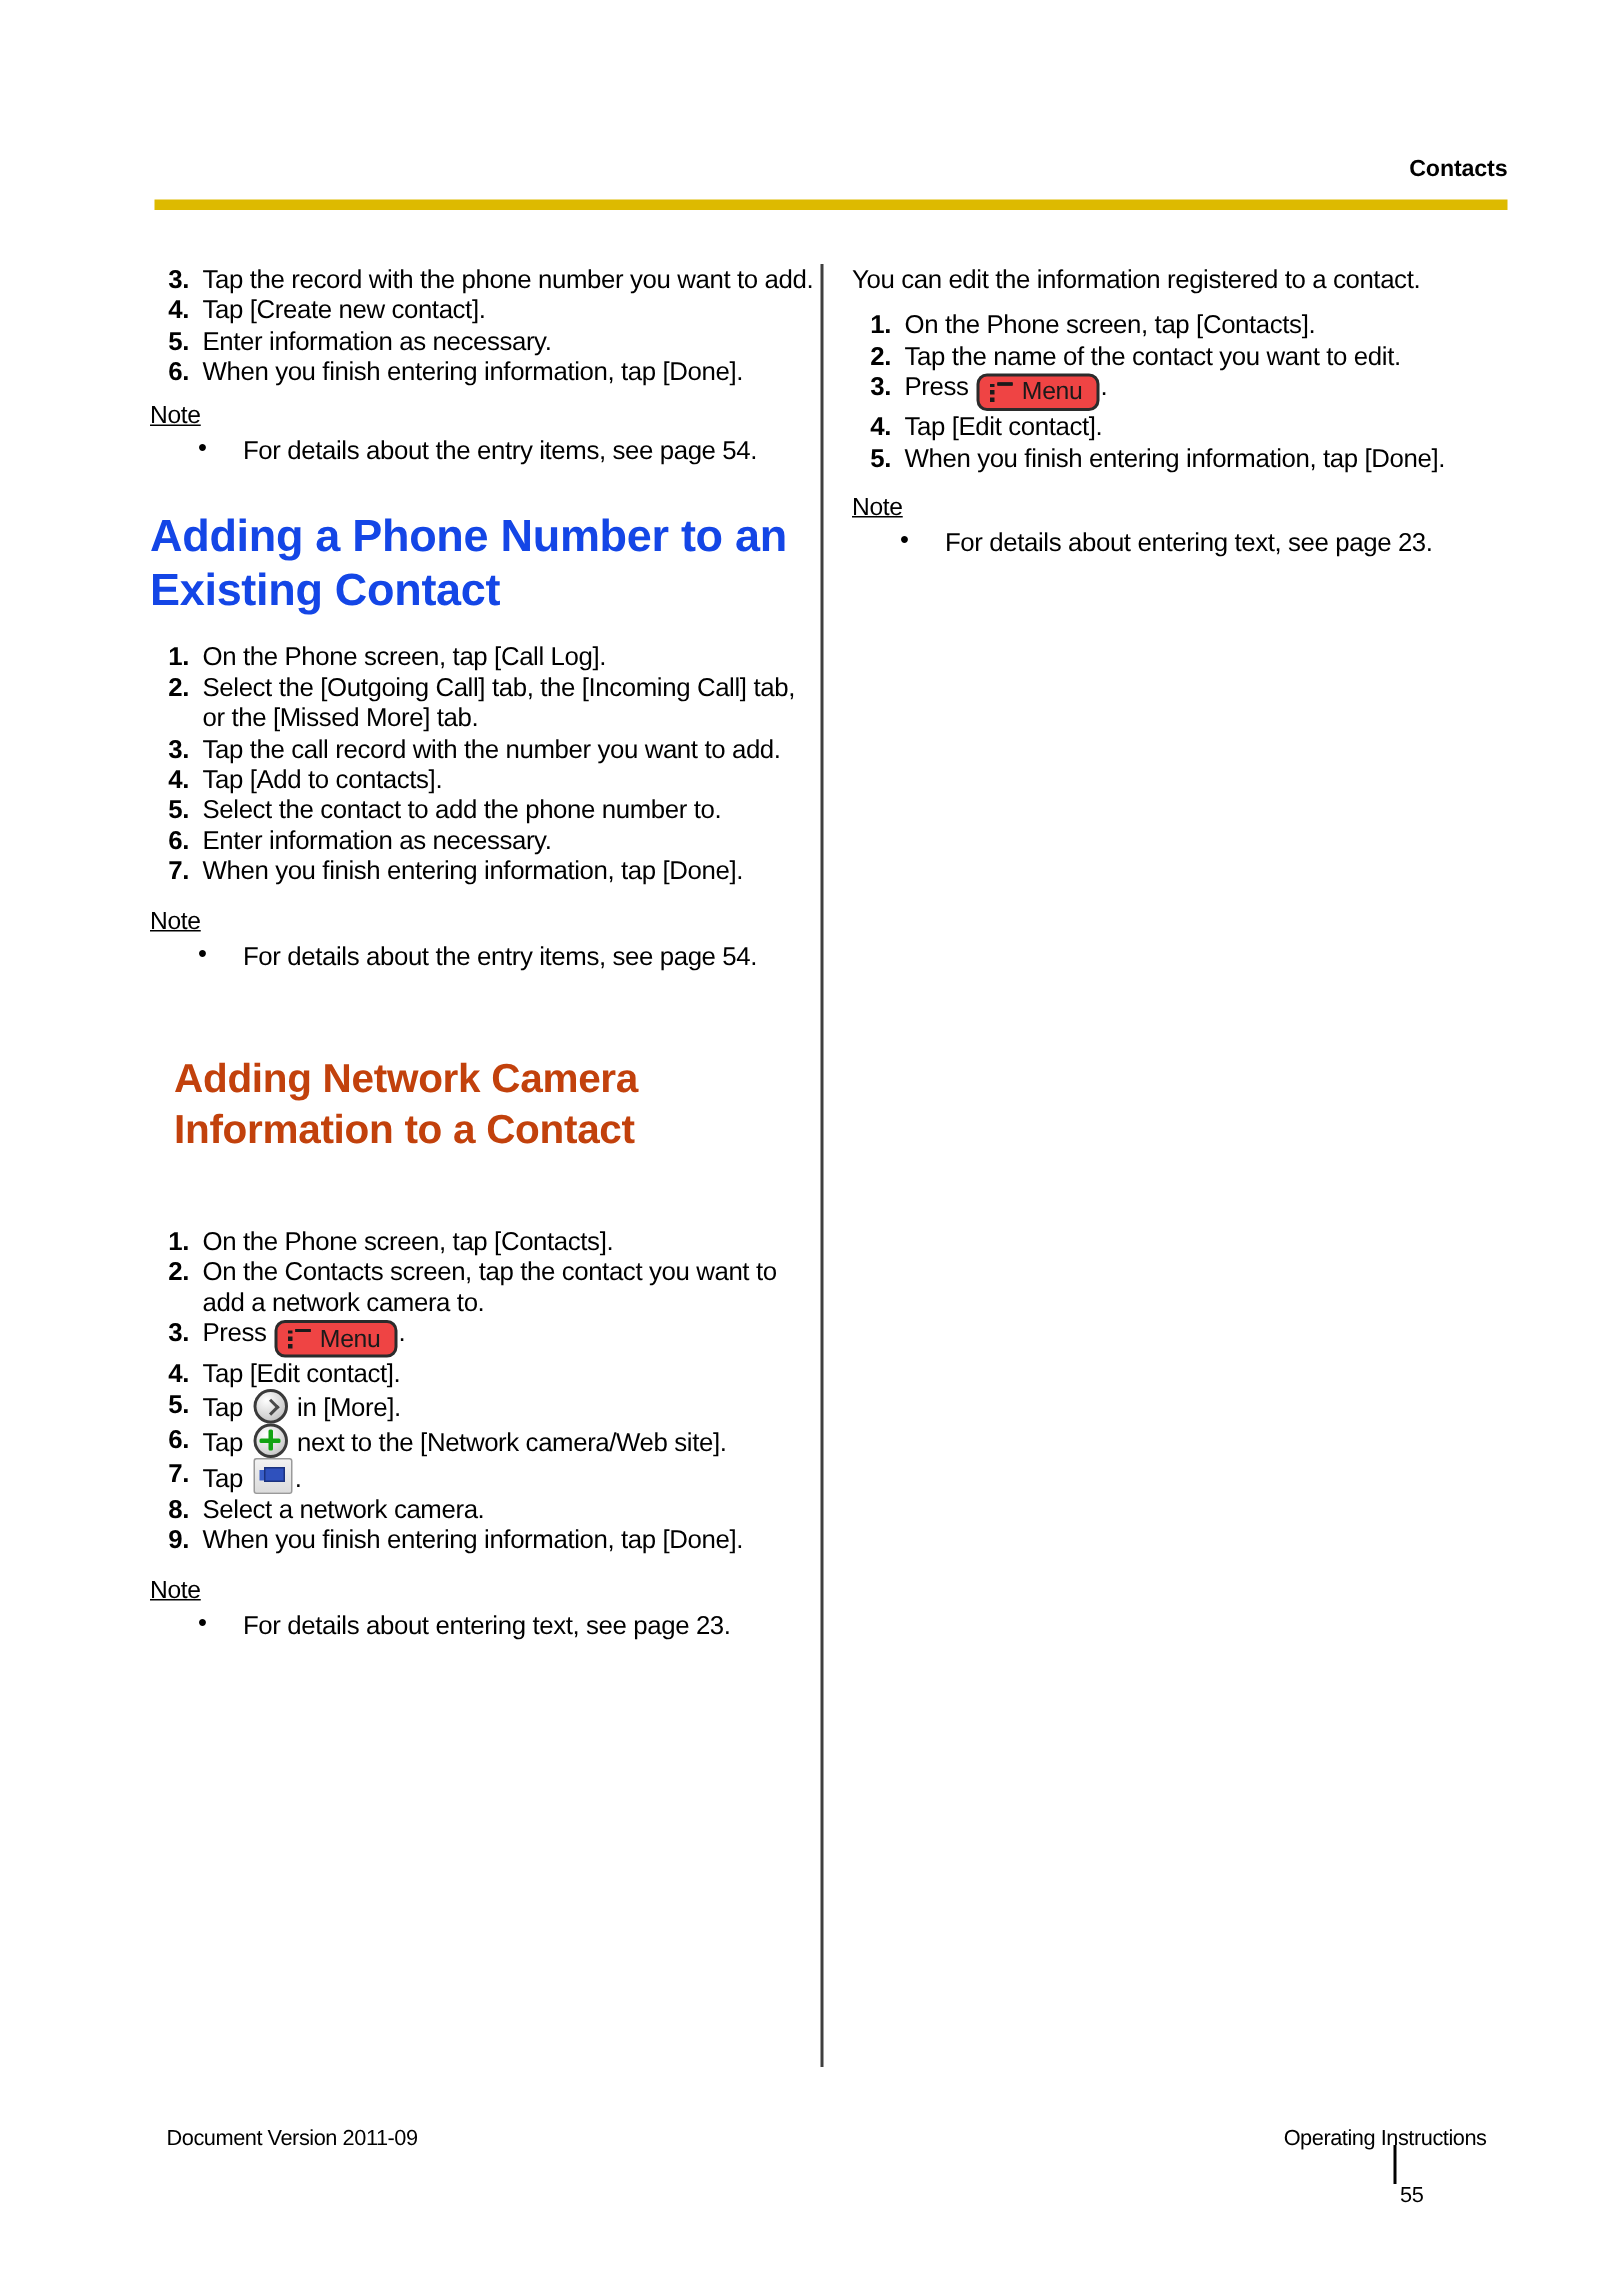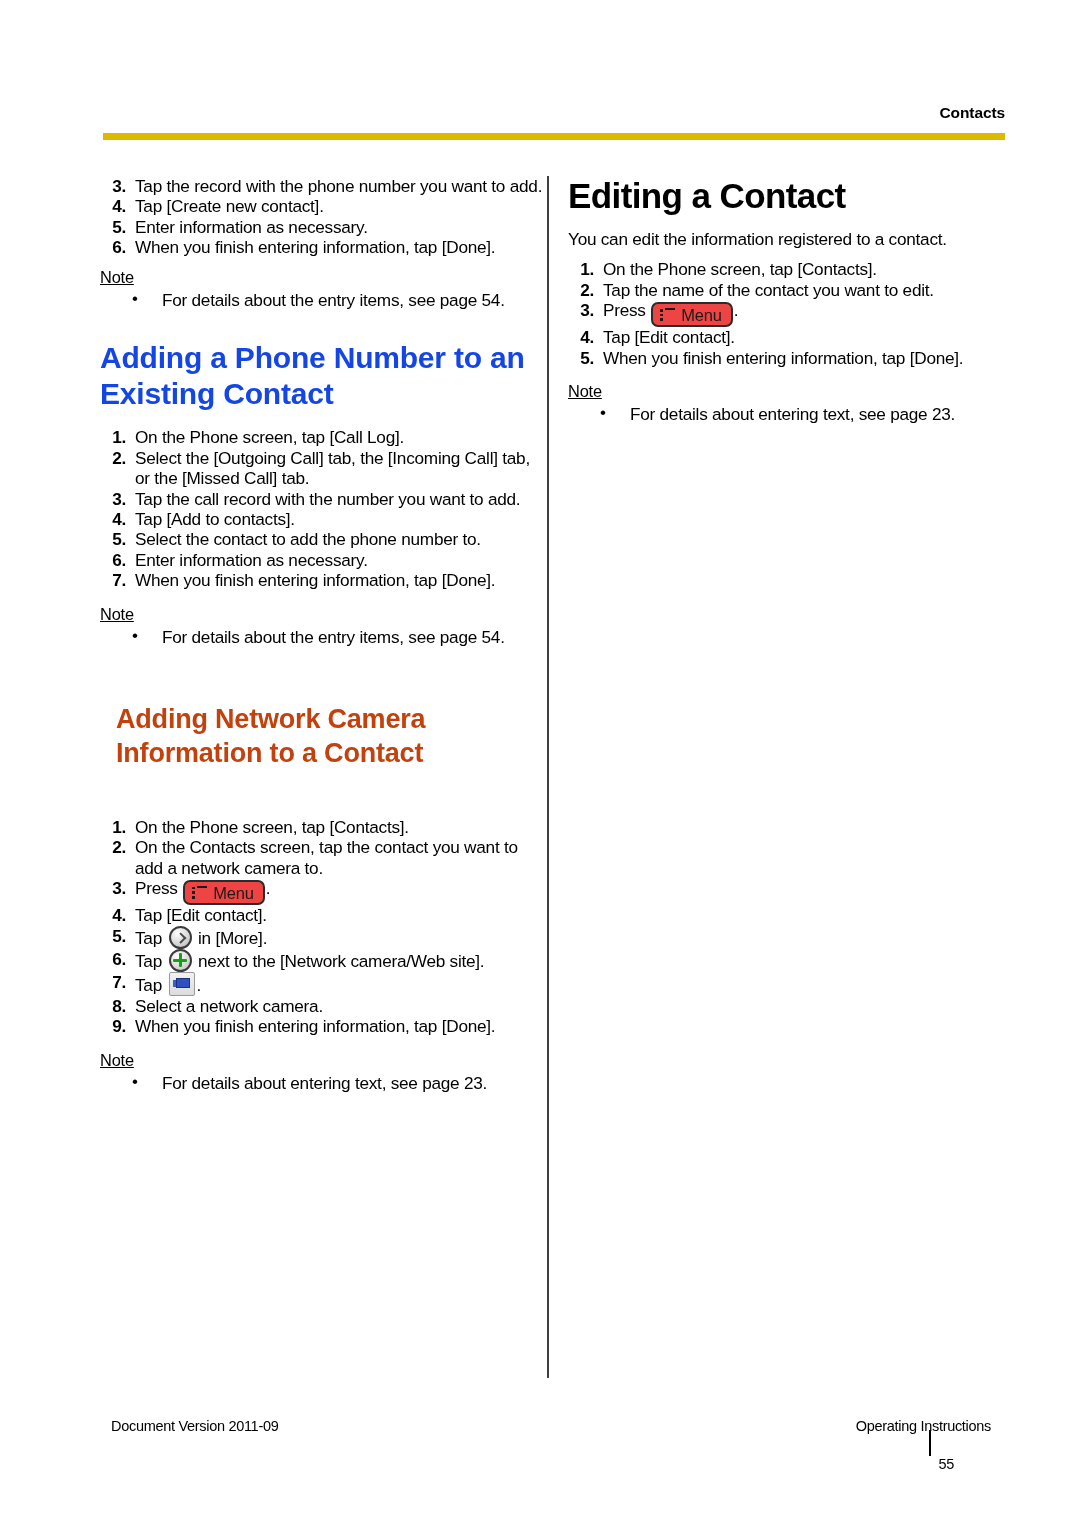--- a/index.html
+++ b/index.html
@@ -290,21 +290,21 @@
   .footer .oi-label { padding-right: 14px; }
   .footer .vrule {
     width: 2px;
     height: 26px;
     background: #000;
     margin-top: -4px;
   }
   .footer .page-no {
     padding-left: 32px;
     min-width: 26px;
-    text-align: center;
+    text-align: left;
   }
 </style>
 </head>
 <body>
 
 <div class="page-header">
   <div class="header-title">Contacts</div>
   <div class="header-rule"></div>
 </div>
 
@@ -349,21 +349,21 @@
 
   <div class="sp-16"></div>
 
   <ol class="steps">
     <li>
       <span class="num">1.</span>
       <span class="step-body">On the Phone screen, tap <b>[Call Log]</b>.</span>
     </li>
     <li>
       <span class="num">2.</span>
-      <span class="step-body">Select the <b>[Outgoing Call]</b> tab, the <b>[Incoming Call]</b> tab, or the <b>[Missed Call]</b> tab.</span>
+      <span class="step-body">Select the <b>[Outgoing Call]</b> tab, the <b>[Incoming Call]</b> tab, or the <b>[Missed More]</b> tab.</span>
     </li>
     <li>
       <span class="num">3.</span>
       <span class="step-body">Tap the call record with the number you want to add.</span>
     </li>
     <li>
       <span class="num">4.</span>
       <span class="step-body">Tap <b>[Add to contacts]</b>.</span>
     </li>
     <li>
@@ -459,21 +459,20 @@
         <span class="bullet">•</span>
         <span>For details about entering text, see page 23.</span>
       </li>
     </ul>
   </div>
 
 </div>
 
 <div class="col col-right">
 
-  <h1 class="h1">Editing a Contact</h1>
 
   <p class="body">You can edit the information registered to a contact.</p>
 
   <div class="sp-10"></div>
 
   <ol class="steps">
     <li>
       <span class="num">1.</span>
       <span class="step-body">On the Phone screen, tap <b>[Contacts]</b>.</span>
     </li>

